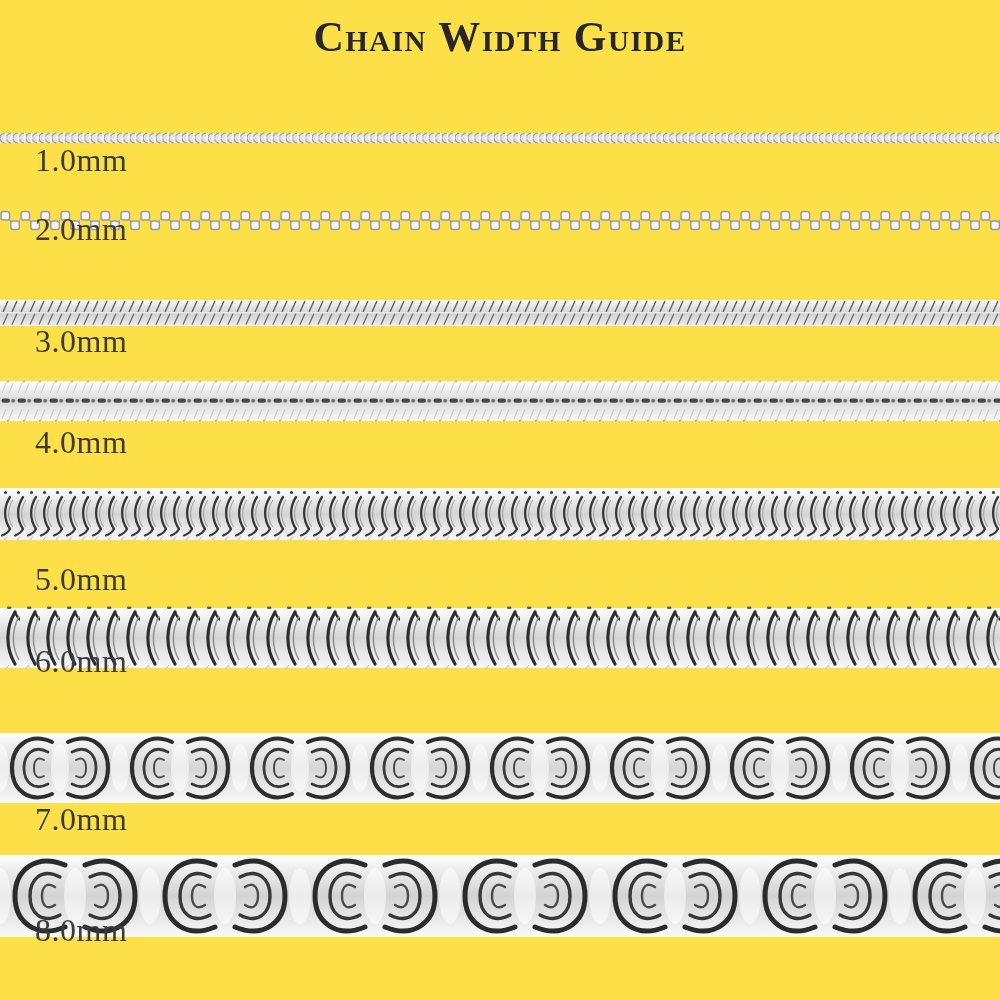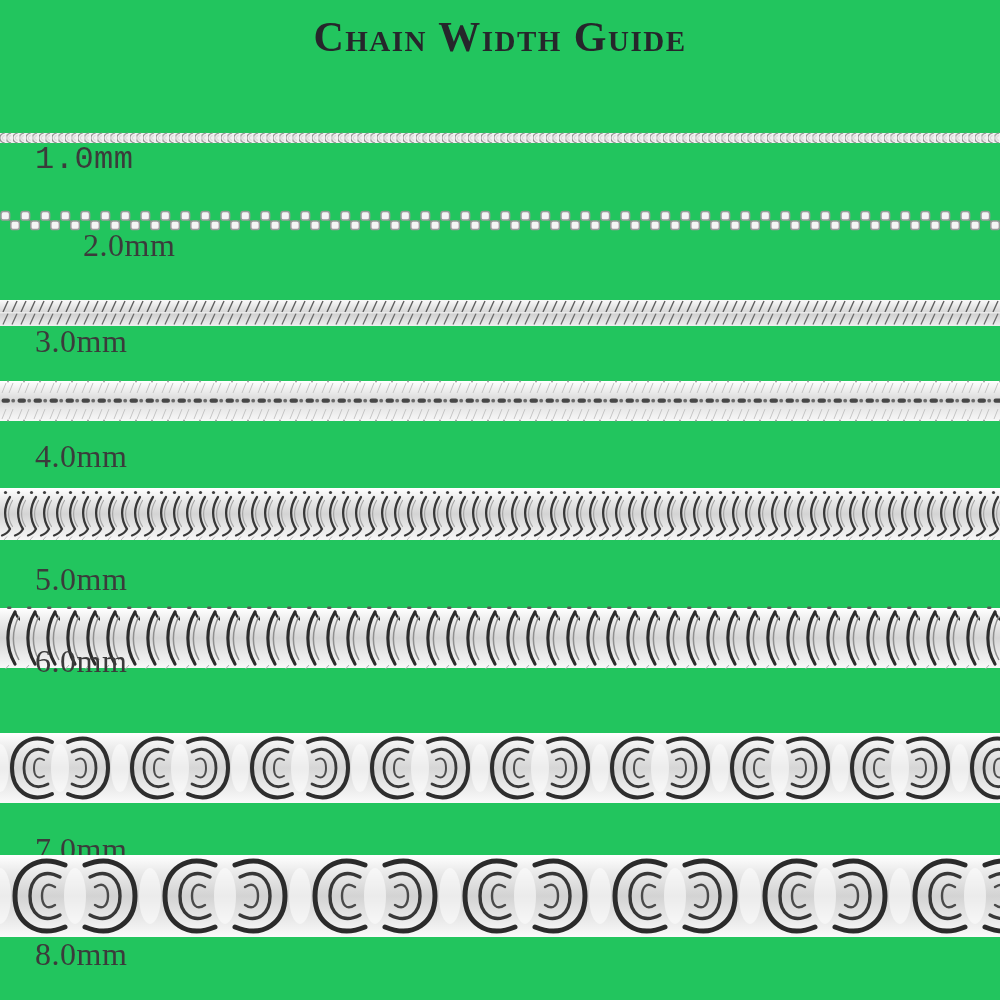--- a/index.html
+++ b/index.html
@@ -1,19 +1,19 @@
 <!DOCTYPE html>
 <html><head>
 <meta charset="utf-8">
 <style>
   html,body{margin:0;padding:0;background:#ffffff;}
   .canvas{
     position:relative;
     width:1000px;height:1000px;
-    background:#22c55e;
+    background:#fde047;
     overflow:hidden;
     font-family:"Liberation Serif", serif;
   }
   .title{
     position:absolute;
     top:14px;left:0;right:0;
     margin:0;
     text-align:center;
     font-size:42px;
     line-height:46px;
@@ -30,28 +30,28 @@
   }
   .size-label{
     position:absolute;
     left:35px;
     font-size:32px;
     line-height:34px;
     letter-spacing:0.5px;
     color:#3b3b3b;
   }
   
-  .chain-1{top:130px;height:16px;}  .label-1{top:143px;font-family:Liberation Mono, monospace;}
-  .chain-2{top:209px;height:24px;}  .label-2{top:228px;margin-left:48px;}
+  .chain-1{top:130px;height:16px;}  .label-1{top:143px;}
+  .chain-2{top:209px;height:24px;}  .label-2{top:212px;}
   .chain-3{top:296px;height:34px;}  .label-3{top:324px;}
-  .chain-4{top:379px;height:44px;}  .label-4{top:425px;margin-top:14px;}
+  .chain-4{top:379px;height:44px;}  .label-4{top:425px;}
   .chain-5{top:485px;height:58px;}  .label-5{top:562px;}
   .chain-6{top:605px;height:66px;}  .label-6{top:644px;}
-  .chain-7{top:729px;height:78px;}  .label-7{top:832px;}
-  .chain-8{top:850px;height:92px;}  .label-8{top:937px;}
+  .chain-7{top:729px;height:78px;}  .label-7{top:802px;}
+  .chain-8{top:850px;height:92px;}  .label-8{top:913px;}
 </style>
 </head>
 <body>
 
 <div class="canvas">
 
   <h1 class="title">Chain Width Guide</h1>
 
   <svg class="chain chain-1" viewBox="0 0 1000 16" preserveAspectRatio="none" xmlns="http://www.w3.org/2000/svg">
     <defs>

